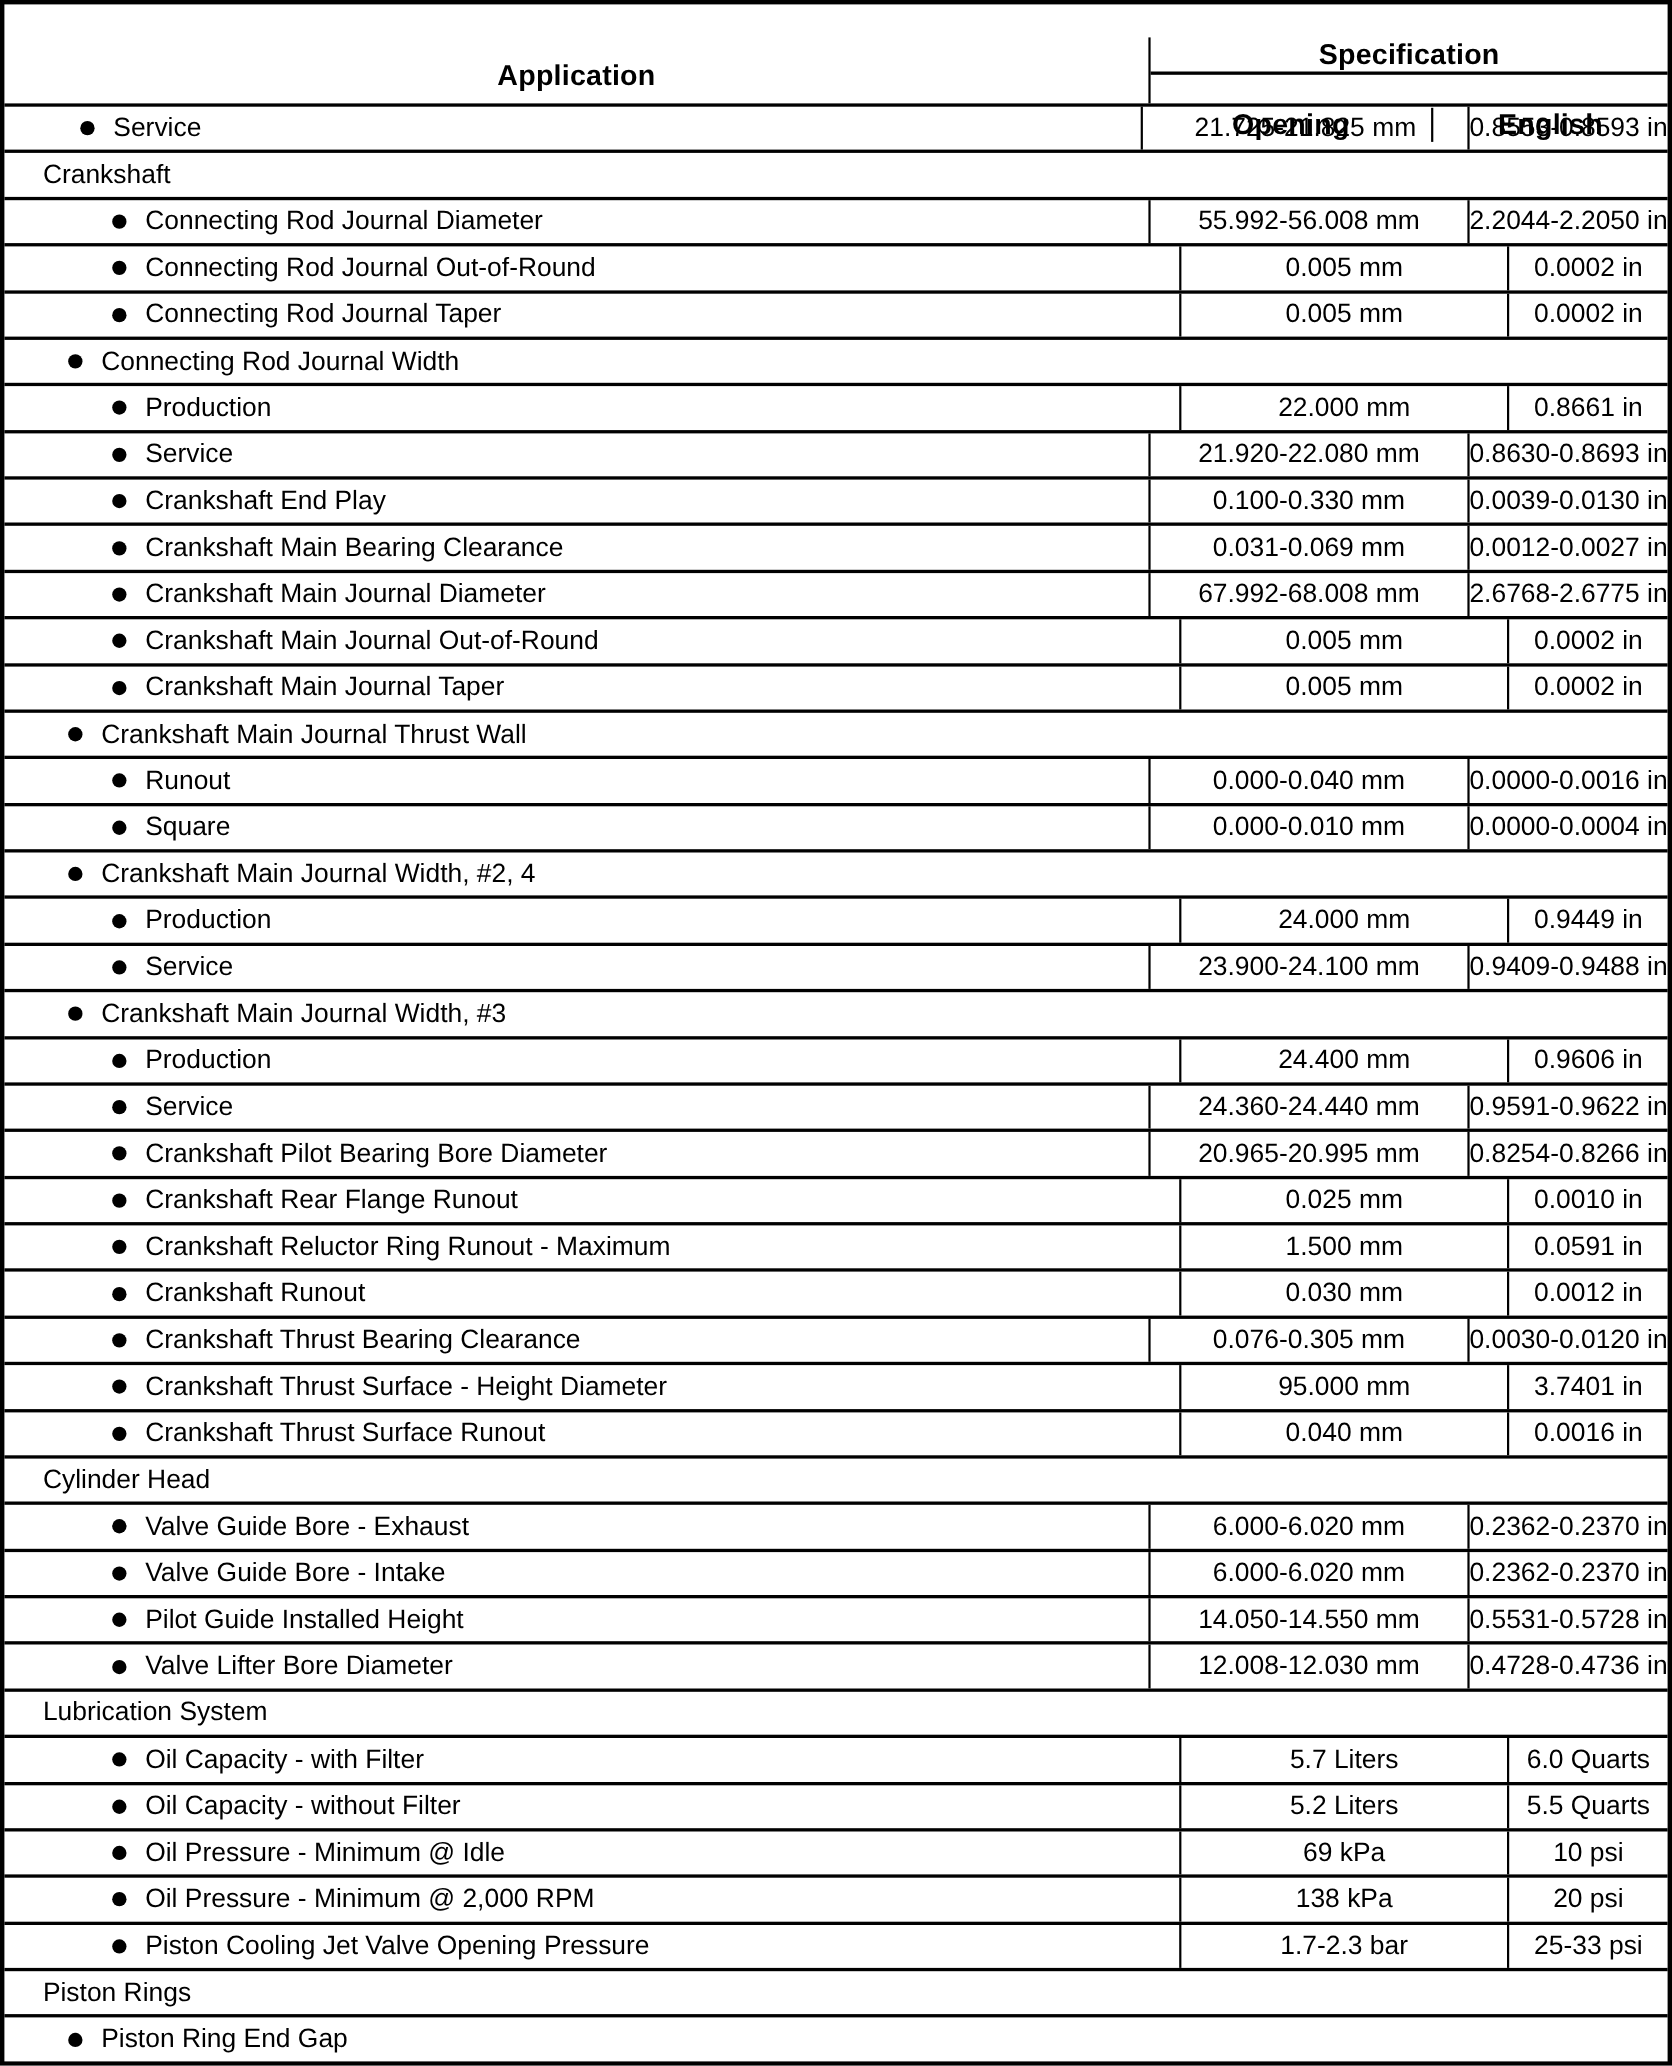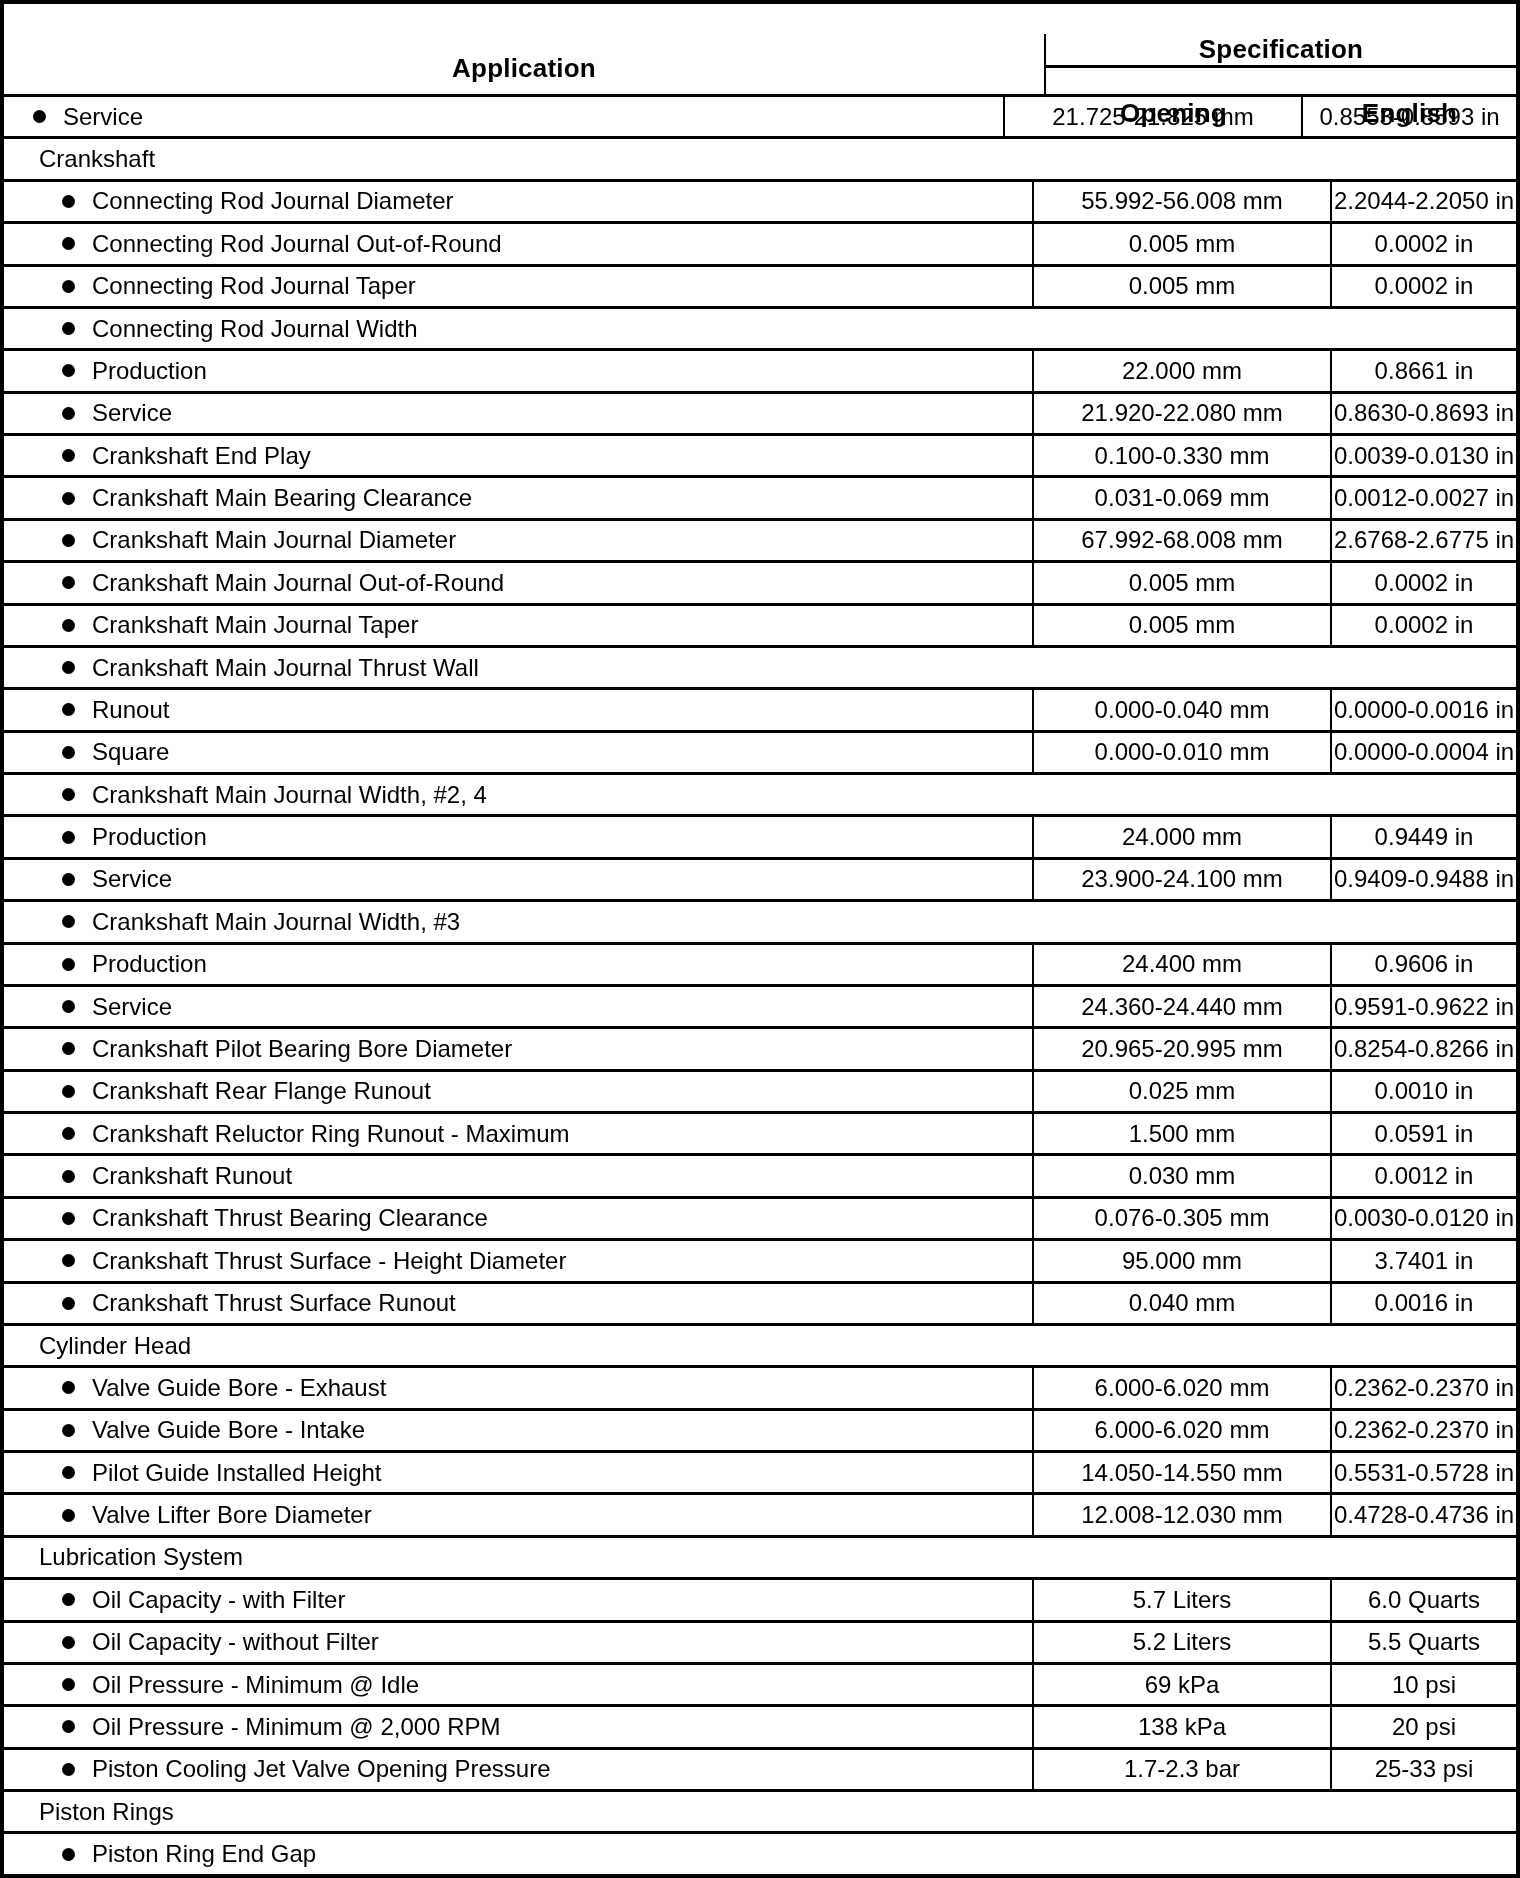--- a/index.html
+++ b/index.html
@@ -31,21 +31,21 @@
   .hdr-me { flex: 1; display: flex; }
   .hcell-metric {
     width: 257px; border-right: 2px solid #000;
     display: flex; align-items: center; justify-content: center;
   }
   .hcell-english { flex: 1; display: flex; align-items: center; justify-content: center; }
   
   .tbody { flex: 1; display: flex; flex-direction: column; }
   .row { flex: 1; display: flex; min-height: 0; }
   .row + .row { border-top: 3px solid #000; padding-left: 29px; }
-  .cell-app { width: 1001px; border-right: 2px solid #000; display: flex; align-items: center; overflow: hidden; }
+  .cell-app { width: 1001px; border-right: 2px solid #000; display: flex; align-items: center; overflow: hidden; margin-left: 40px; }
   .cell-metric { width: 298px; border-right: 2px solid #000; }
   .cell-eng { flex: 1; }
   .cell-val { display: flex; align-items: center; justify-content: center; font-size: 24px; white-space: nowrap; }
   .cell-full { flex: 1; display: flex; align-items: center; overflow: hidden; }
   .bullet {
     width: 13px; height: 13px; border-radius: 50%;
     background: #000; margin: 0 17px 0 29px; flex-shrink: 0;
   }
   .lbl { font-size: 24px; white-space: nowrap; }
   .section-label { padding-left: 6px; font-size: 24px; white-space: nowrap; }

